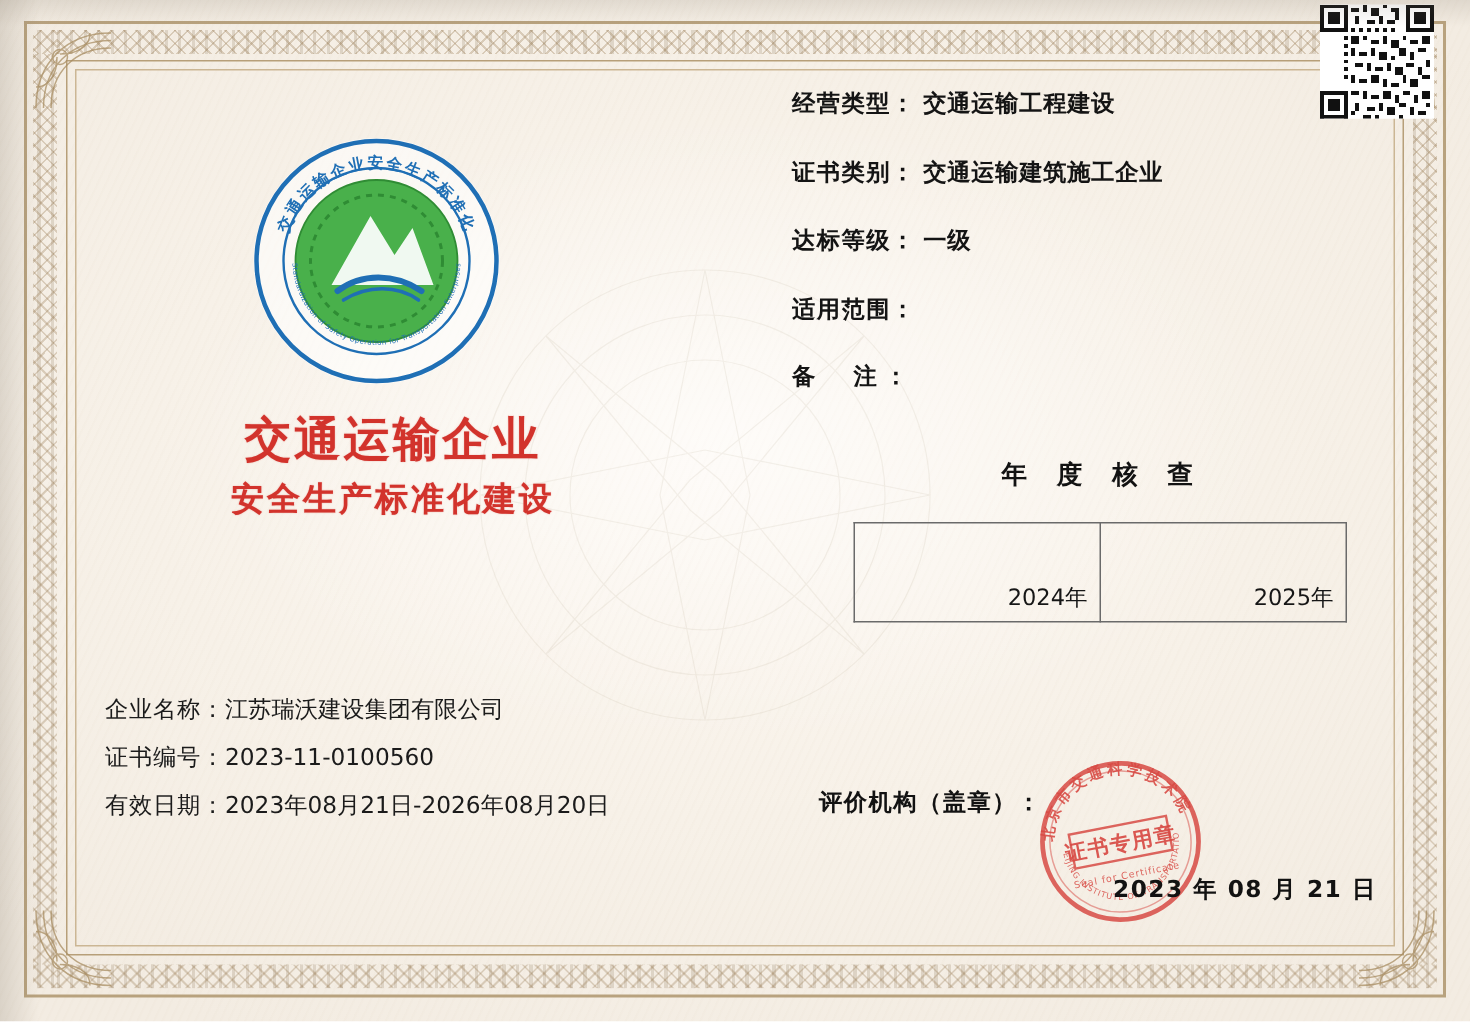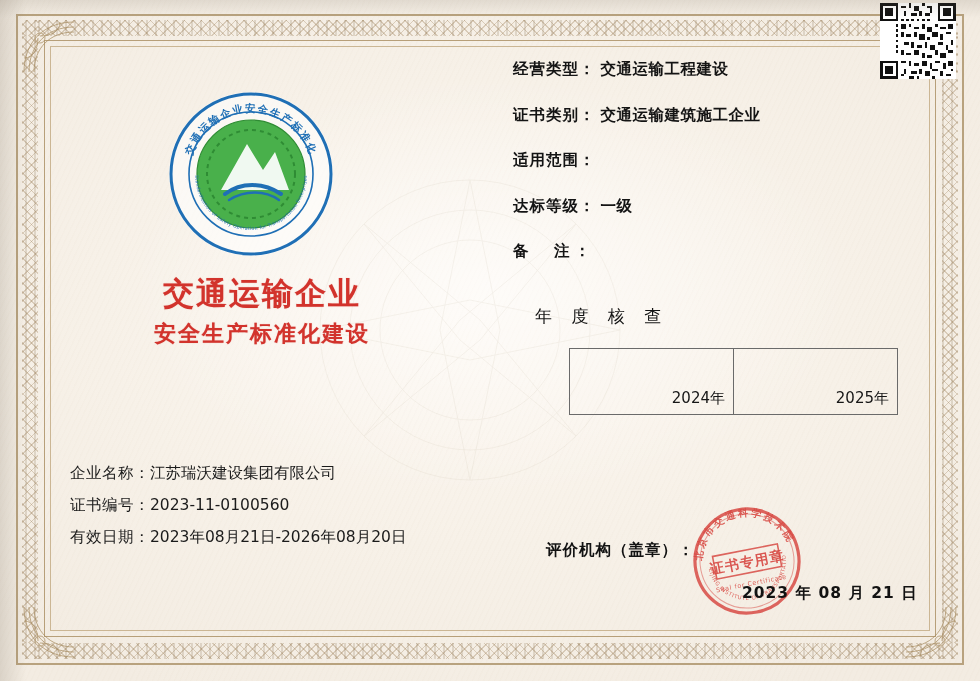--- a/index.html
+++ b/index.html
@@ -146,21 +146,21 @@
     font-weight: normal;
     letter-spacing: 0.5px;
   }
   .info-row .val {
     font-weight: normal;
   }
 
   
   .right-col {
     position: absolute;
-    left: 513px; top: 62px;
+    left: 528px; top: 62px;
     width: 400px;
   }
   .field-row {
     font-size: 15.5px;
     color: #141414;
     line-height: 1;
     margin-bottom: 30px;
     white-space: nowrap;
   }
   .field-row .flab {
@@ -179,23 +179,23 @@
     right: 24px; top: 3px;
     width: 76px; height: 76px;
     background: #fff;
   }
 
   
   .annual-title {
     position: absolute;
     left: 528px; top: 305px;
     width: 400px;
-    text-align: left;
+    text-align: center;
     font-size: 17px;
-    font-weight: normal;
+    font-weight: bold;
     letter-spacing: 7px;
     color: #121212;
     padding-left: 7px;
   }
   .annual-table {
     position: absolute;
     left: 569px; top: 348px;
     width: 329px;
     border-collapse: collapse;
     table-layout: fixed;
@@ -219,21 +219,20 @@
 
   
   .issuer {
     position: absolute;
     left: 546px; top: 525px;
     font-size: 15.5px;
     font-weight: bold;
     letter-spacing: 1px;
     color: #121212;
     white-space: nowrap;
-    margin-top: 15px;
   }
   .seal {
     position: absolute;
     left: 686px; top: 500px;
     width: 122px; height: 122px;
     transform: rotate(-11deg);
     opacity: 0.88;
     pointer-events: none;
   }
   .issue-date {
@@ -386,26 +385,26 @@
   <div class="right-col">
     <div class="field-row">
       <span class="flab">经营类型：</span>
       <span class="fval">交通运输工程建设</span>
     </div>
     <div class="field-row">
       <span class="flab">证书类别：</span>
       <span class="fval">交通运输建筑施工企业</span>
     </div>
     <div class="field-row">
+      <span class="flab">达标等级：</span>
+      <span class="fval">一级</span>
+    </div>
+    <div class="field-row">
       <span class="flab">适用范围：</span>
       <span class="fval"></span>
-    </div>
-    <div class="field-row">
-      <span class="flab">达标等级：</span>
-      <span class="fval">一级</span>
     </div>
     <div class="field-row spaced">
       <span class="flab">备　注：</span>
       <span class="fval"></span>
     </div>
   </div>
 
   <div class="qr">
     <svg width="76" height="76" viewBox="0 0 29 29" shape-rendering="crispEdges">
       <rect width="29" height="29" fill="#ffffff"></rect>

